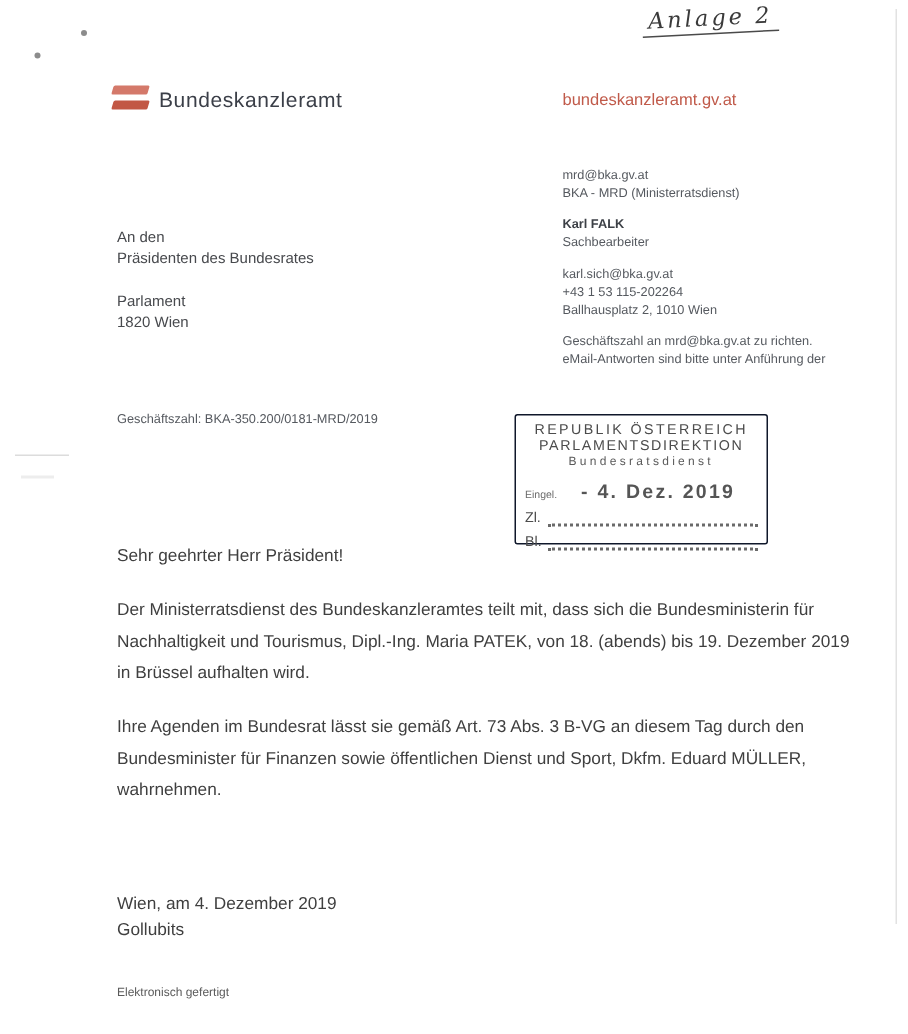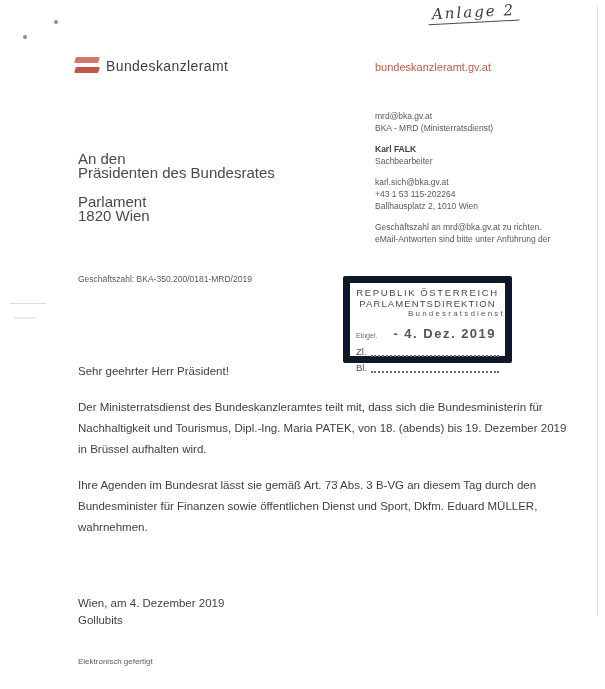--- a/index.html
+++ b/index.html
@@ -29,35 +29,35 @@
   .logo-bars .bar.bottom { top:10px; background:#c25744; }
   .org-name { left:106px; top:58px; font-size:14px; color:#3b3f48; letter-spacing:.4px; font-weight:500; }
   .website { left:375px; top:61px; font-size:11px; color:#c05a4a;text-align:center; }
 
   
   .contact { left:375px; top:110px; width:215px; font-size:8.5px; color:#55595f; line-height:12px; }
   .contact .gap { height:9px; }
   .contact .bold { font-weight:bold; color:#3c4046; }
 
   
-  .recipient { left:78px; top:152px; font-size:15px; color:#47494d; line-height:13.5px; }
+  .recipient { left:78px; top:152px; font-size:10px; color:#47494d; line-height:13.5px; }
   .recipient .gap { height:16px; }
 
   
   .reference { left:78px; top:274px; font-size:8.5px; color:#55595f; }
 
   
   .stamp {
     left:343px; top:276px; width:169px; height:87px;
-    border:7px solid #0f172a; border-radius:2px; color:#4c4c4c;
+    border:1px solid #0f172a; border-radius:2px; color:#4c4c4c;
     padding-top:4px; background:rgba(255,255,255,.0);
   }
   .stamp .l1 { text-align:center; font-size:9.5px; letter-spacing:1.6px; white-space:nowrap; }
   .stamp .l2 { text-align:center; font-size:9.5px; letter-spacing:1.1px; white-space:nowrap; }
-  .stamp .l3 { text-align:right; font-size:8px; letter-spacing:2.2px; color:#5a5a5a; }
+  .stamp .l3 { text-align:center; font-size:8px; letter-spacing:2.2px; color:#5a5a5a; }
   .stamp .recv { display:flex; align-items:baseline; margin:8px 6px 0 6px; }
   .stamp .recv-label { font-size:7px; color:#6a6a6a; }
   .stamp .recv-date { font-size:13px; font-weight:bold; letter-spacing:1.5px; margin-left:16px; color:#555555; }
   .stamp .row { display:flex; align-items:flex-end; margin:5px 6px 0 6px; font-size:9.5px; color:#4c4c4c; }
   .stamp .row .dots { flex:1; border-bottom:2px dotted #6a6a6a; margin-left:4px; height:9px; }
 
   
   .salutation { left:78px; top:365px; font-size:11.5px; color:#3f3f3f; }
   .para { left:78px; width:494px; font-size:11.5px; line-height:21px; color:#3f3f3f; }
   .para1 { top:397px; }

